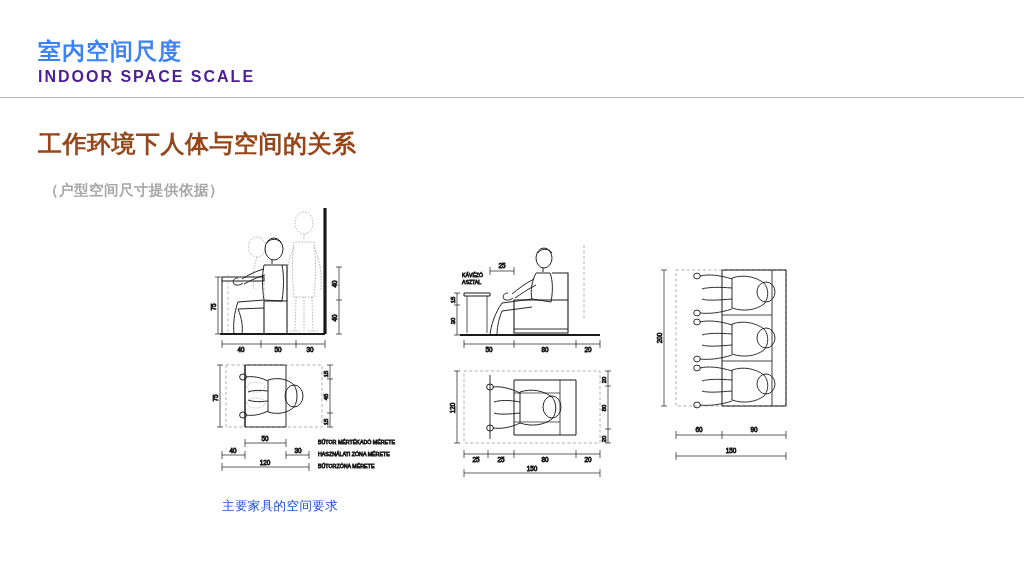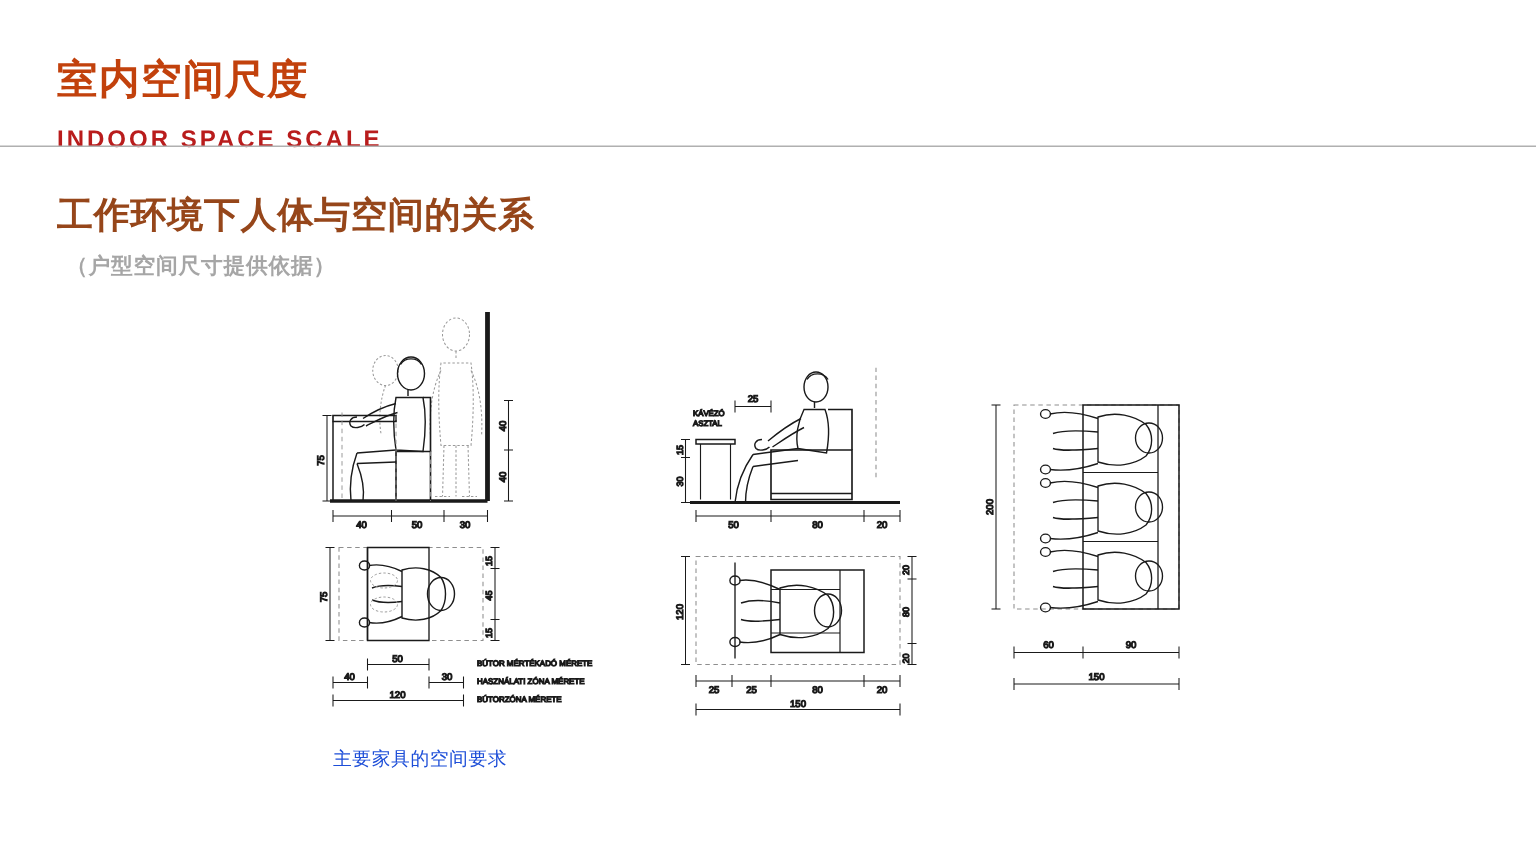--- a/index.html
+++ b/index.html
@@ -20,34 +20,34 @@
     background: #ffffff;
   }
   
   .header {
     position: absolute;
     left: 38px;
     top: 38px;
     width: 940px;
   }
   .header-title-cn {
-    font-size: 27px;
+    font-size: 23px;
     font-weight: bold;
-    color: #c2410c;
+    color: #3b82f6;
     letter-spacing: 1px;
     line-height: 1.18;
     white-space: nowrap;
   }
   .header-title-en {
     font-size: 16px;
     font-weight: bold;
-    color: #b91c1c;
+    color: #4c1d95;
     letter-spacing: 2.0px;
     line-height: 1.3;
-    margin-top: 14px;
+    margin-top: 2px;
     white-space: nowrap;
   }
   .header-rule {
     position: absolute;
     left: 0;
     top: 97px;
     width: 1024px;
     height: 0;
     border-top: 1.4px solid #b0b0b0;
   }
@@ -64,21 +64,21 @@
     letter-spacing: 0.5px;
     line-height: 1.2;
     white-space: nowrap;
     text-align: center;
   }
   .section-sub {
     font-size: 14.5px;
     font-weight: bold;
     color: #a6a6a6;
     letter-spacing: 0.5px;
-    margin-top: 9px;
+    margin-top: 22px;
     margin-left: 6px;
     white-space: nowrap;
   }
   
   .figures {
     position: absolute;
     left: 0;
     top: 205px;
     width: 1024px;
     height: 290px;

